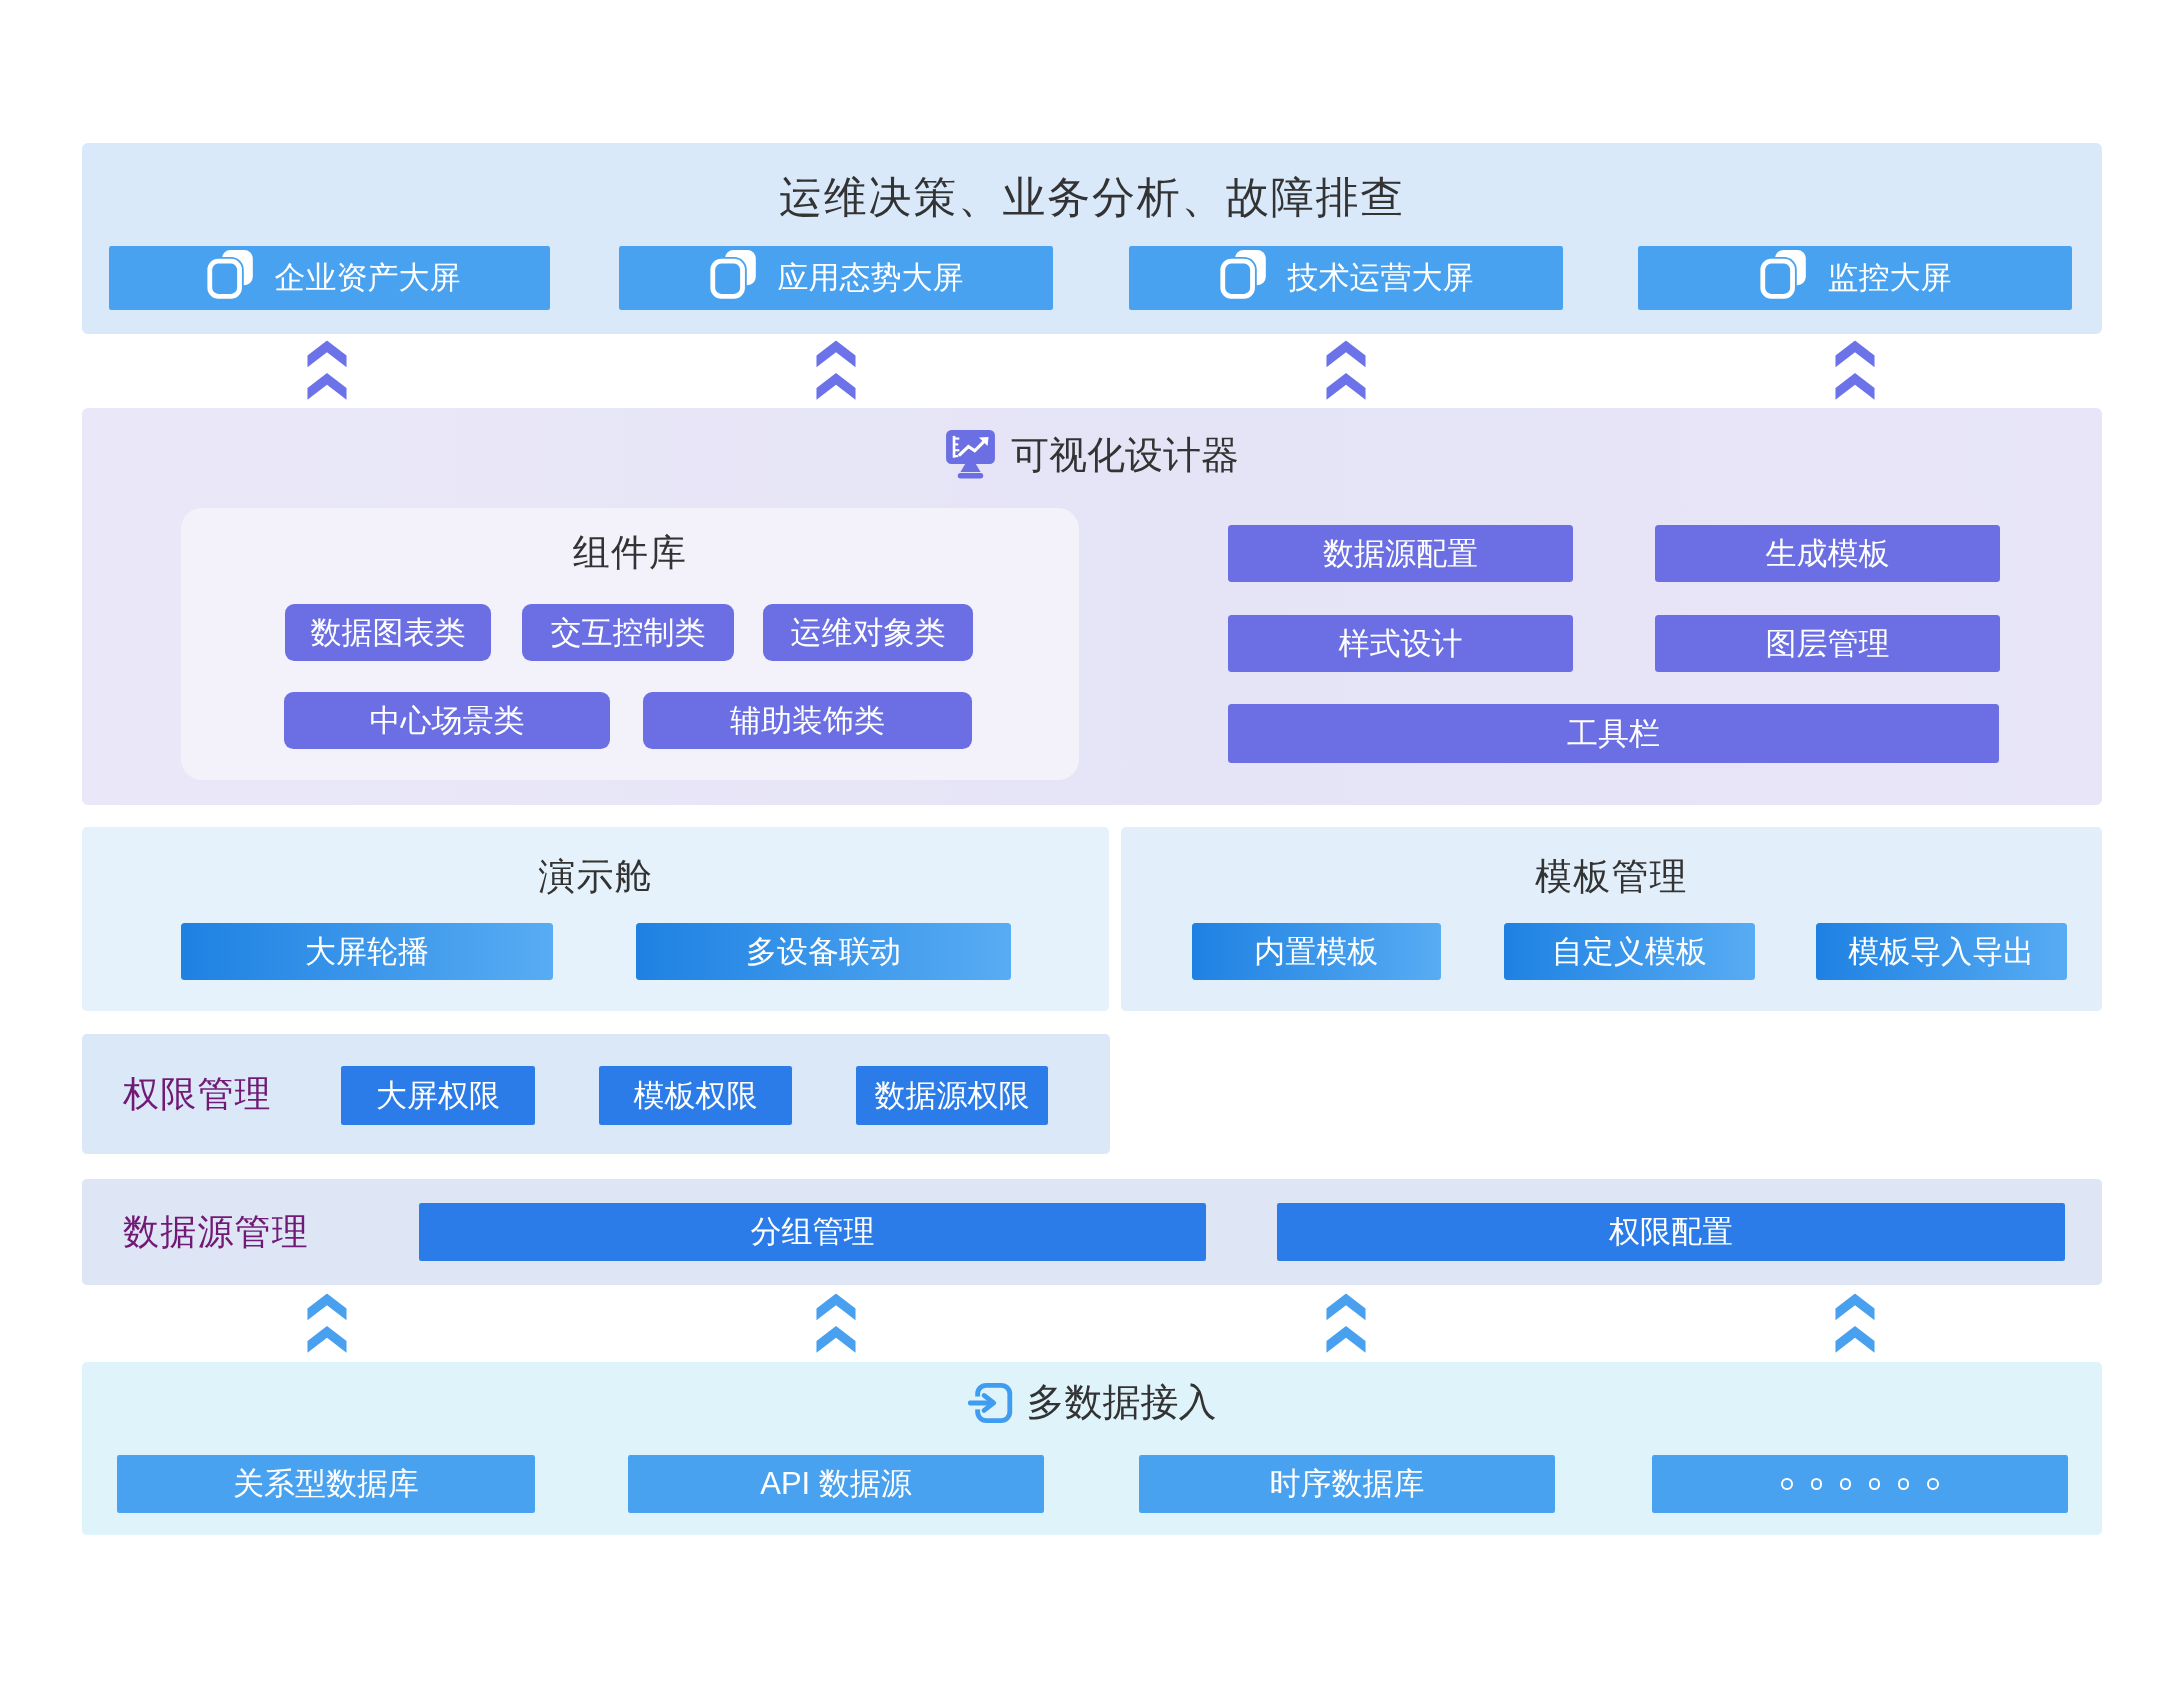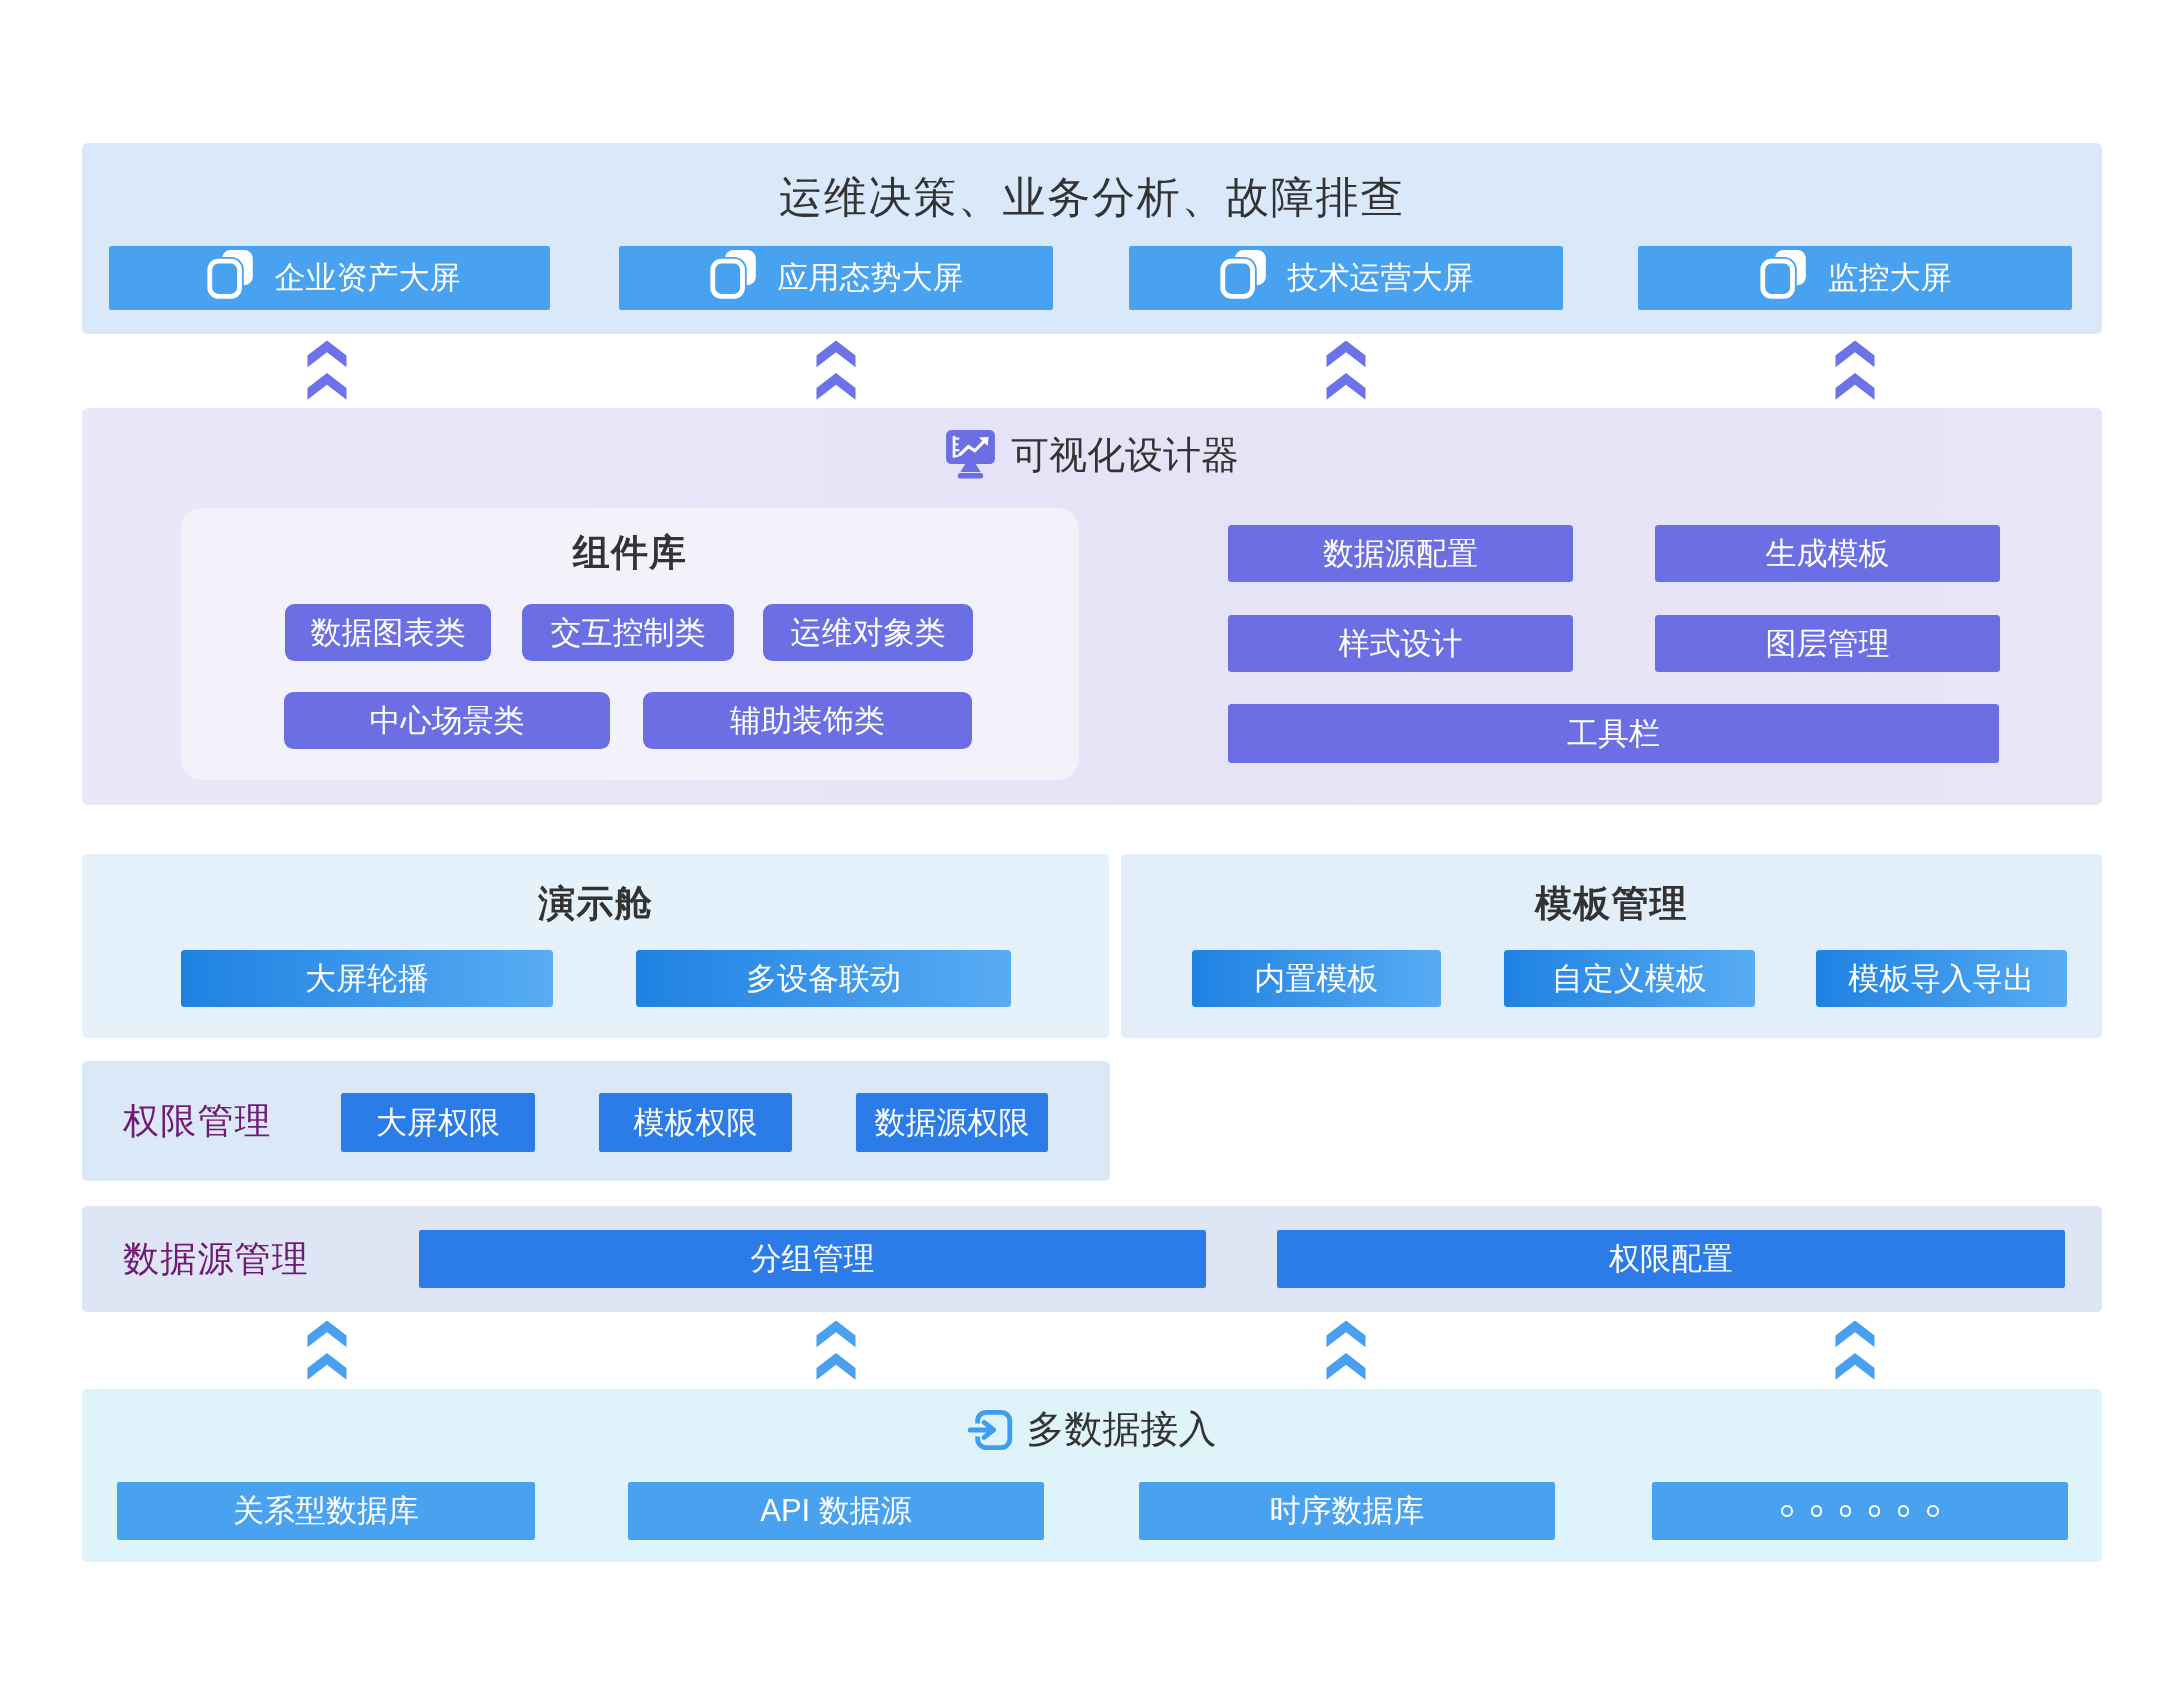--- a/index.html
+++ b/index.html
@@ -3,21 +3,21 @@
 <meta charset="utf-8">
 <style>
   html,body{margin:0;padding:0;background:#ffffff;}
   .page{position:relative;width:2183px;height:1699px;background:#ffffff;
         font-family:"Liberation Sans","DejaVu Sans",sans-serif;color:#333333;}
   .canvas{position:absolute;left:82px;top:143px;width:2020px;}
 
   
   .flexc{display:flex;align-items:flex-end;justify-content:center;}
   .btn{color:#ffffff;font-size:31px;display:flex;align-items:center;justify-content:center;white-space:nowrap;}
-  .sec-title{font-size:37px;font-weight:700;color:#333333;letter-spacing:1.2px;}
+  .sec-title{font-size:37px;font-weight:400;color:#333333;letter-spacing:1.2px;}
 
   
   .sec1{position:relative;height:191px;background:#D9E9FA;border-radius:5.8px;}
   .sec1 .main-title{position:absolute;top:26px;left:0;width:100%;text-align:center;
                     font-size:43px;font-weight:500;letter-spacing:1.7px;}
   .row1-btn{position:absolute;top:103px;width:434px;height:64px;background:#49A2F0;border-radius:2.3px;gap:20px;}
 
   
   .arrow-row{position:relative;height:74px;}
   .arrow-row.r2{height:77px;}
@@ -30,21 +30,21 @@
   .sec2{position:relative;height:397px;background:linear-gradient(90deg,#EAE8F8,#E5E4F6 55%,#E7E5F7);border-radius:5.8px;}
   .sec2-header{position:absolute;top:22px;left:0;width:100%;gap:15px;}
   .sec2-header .ttl{font-size:38px;font-weight:500;}
   .complib{position:absolute;left:99px;top:100px;width:898px;height:272px;background:#F3F2FB;border-radius:21px;}
   .complib-title{position:absolute;top:20px;left:0;width:100%;text-align:center;}
   .lib-btn{position:absolute;height:57px;background:#6B6FE3;border-radius:9.3px;}
   .cfg-btn{position:absolute;height:57px;width:345px;background:#6B6FE3;border-radius:3.5px;}
   .toolbar-btn{position:absolute;left:1146px;top:296px;width:771px;height:59px;background:#6B6FE3;border-radius:3.5px;}
 
   
-  .row3{display:flex;gap:11.6px;margin-top:49px;height:184px;}
+  .row3{display:flex;gap:11.6px;margin-top:22px;height:184px;}
   .panel{position:relative;border-radius:4.7px;}
   .p-demo{width:1028px;background:#E5F2FB;}
   .p-tpl{width:982px;background:#E2EFFA;}
   .panel .p-title{position:absolute;top:25px;left:0;width:100%;text-align:center;}
   .grad-btn{position:absolute;top:96px;height:57px;border-radius:3.5px;
             background:linear-gradient(90deg,#1E81E2,#58ACF3);}
 
   
   .row4{display:flex;gap:11.6px;margin-top:23px;height:120px;}
   .p-perm{width:1028px;background:#DBE8F8;}

